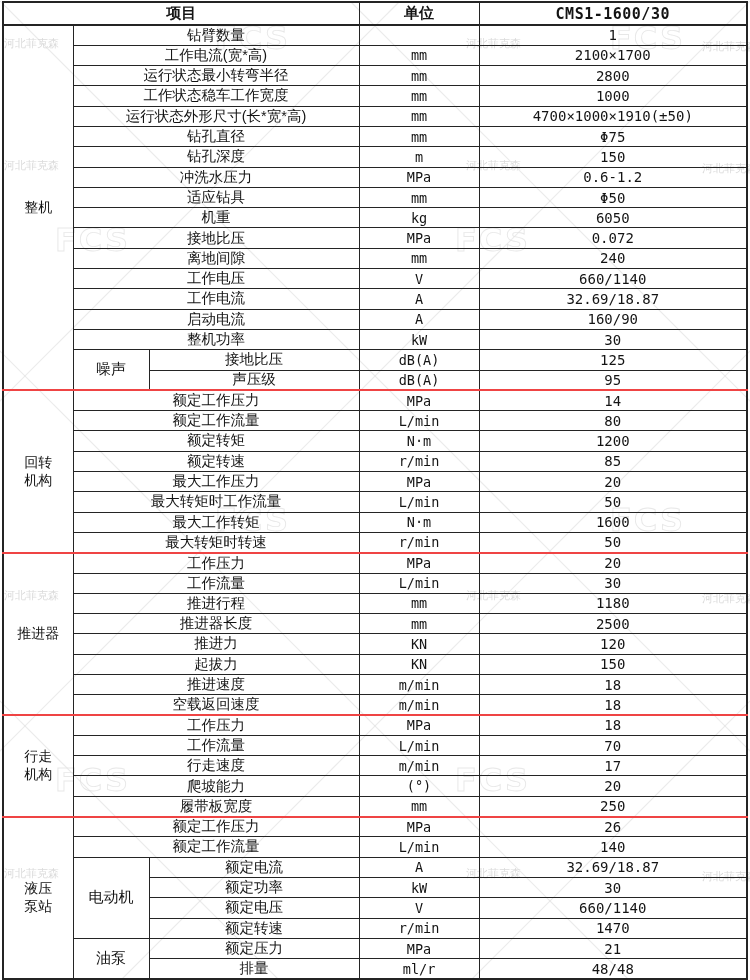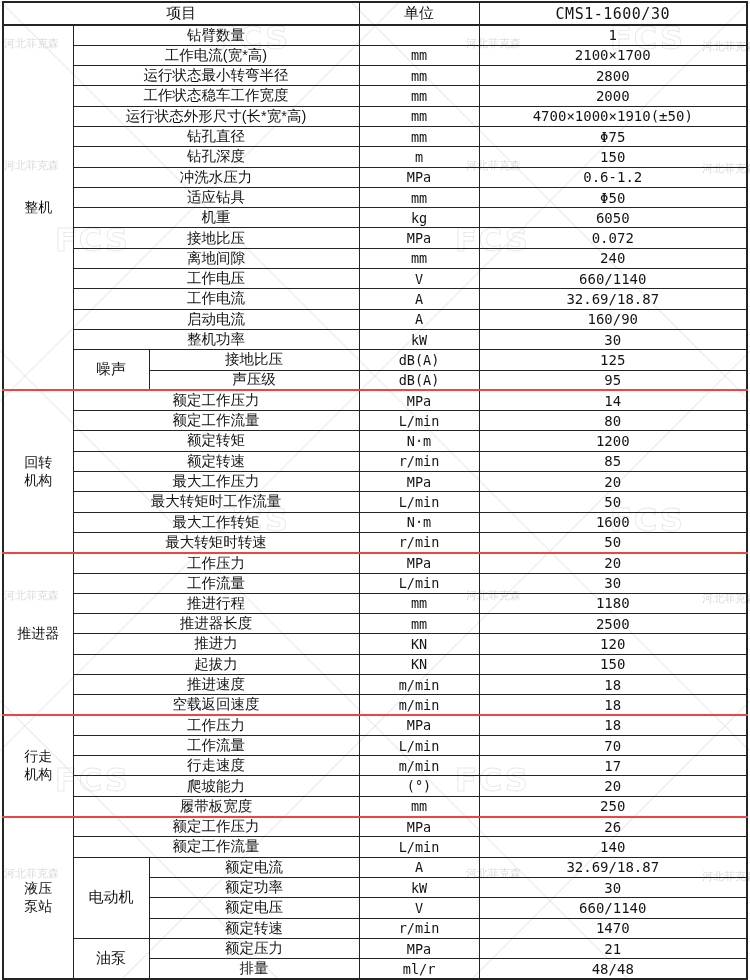--- a/index.html
+++ b/index.html
@@ -11,21 +11,21 @@
   .wm-logo{font:bold 32px "DejaVu Sans",sans-serif;fill:none;stroke:#e2e2e2;stroke-width:.9;letter-spacing:2px;opacity:.8;}
   .wm-brand{font:11px "Liberation Sans",sans-serif;fill:#d7d7d7;opacity:.9;}
 
   table.spec{position:relative;z-index:1;border-collapse:collapse;table-layout:fixed;
              width:744px;margin:1px 0 0 2px;background:transparent;}
   .spec th,.spec td{border:1px solid #242424;padding:0 2px;text-align:center;
                     vertical-align:middle;overflow:hidden;background:transparent;}
   .spec{border:2px solid #242424;}
   .spec thead tr{height:23px;}
   .spec tbody tr{height:20.3px;}
-  .spec thead th{font-weight:normal;font-size:15px;border-bottom:2px solid #242424;}
+  .spec thead th{font-weight:bold;font-size:15px;border-bottom:2px solid #242424;}
   th.model{font-family:"DejaVu Sans Mono",monospace;font-size:15px;letter-spacing:.5px;text-align:center;}
   tr.section-start td,tr.section-start th{border-top:2px solid #ef4444;}
   td.group,th.group{font-size:14px;font-weight:normal;white-space:pre-line;line-height:1.25;}
   td.sub{font-size:15px;}
   td.item{font-size:14.5px;line-height:1.05;}
   td.unit{font-family:"DejaVu Sans Mono",monospace;font-size:13.5px;margin-left:40px;}
   td.value{font-family:"DejaVu Sans Mono",monospace;font-size:14px;}
 </style>
 </head>
 <body>
@@ -97,21 +97,21 @@
           <td class="value">2100×1700</td>
         </tr>
         <tr>
           <td class="item" colspan="2">运行状态最小转弯半径</td>
           <td class="unit">mm</td>
           <td class="value">2800</td>
         </tr>
         <tr>
           <td class="item" colspan="2">工作状态稳车工作宽度</td>
           <td class="unit">mm</td>
-          <td class="value">2000</td>
+          <td class="value">1000</td>
         </tr>
         <tr>
           <td class="item" colspan="2">运行状态外形尺寸(长*宽*高)</td>
           <td class="unit">mm</td>
           <td class="value">4700×1000×1910(±50)</td>
         </tr>
         <tr>
           <td class="item" colspan="2">钻孔直径</td>
           <td class="unit">mm</td>
           <td class="value">Φ75</td>

